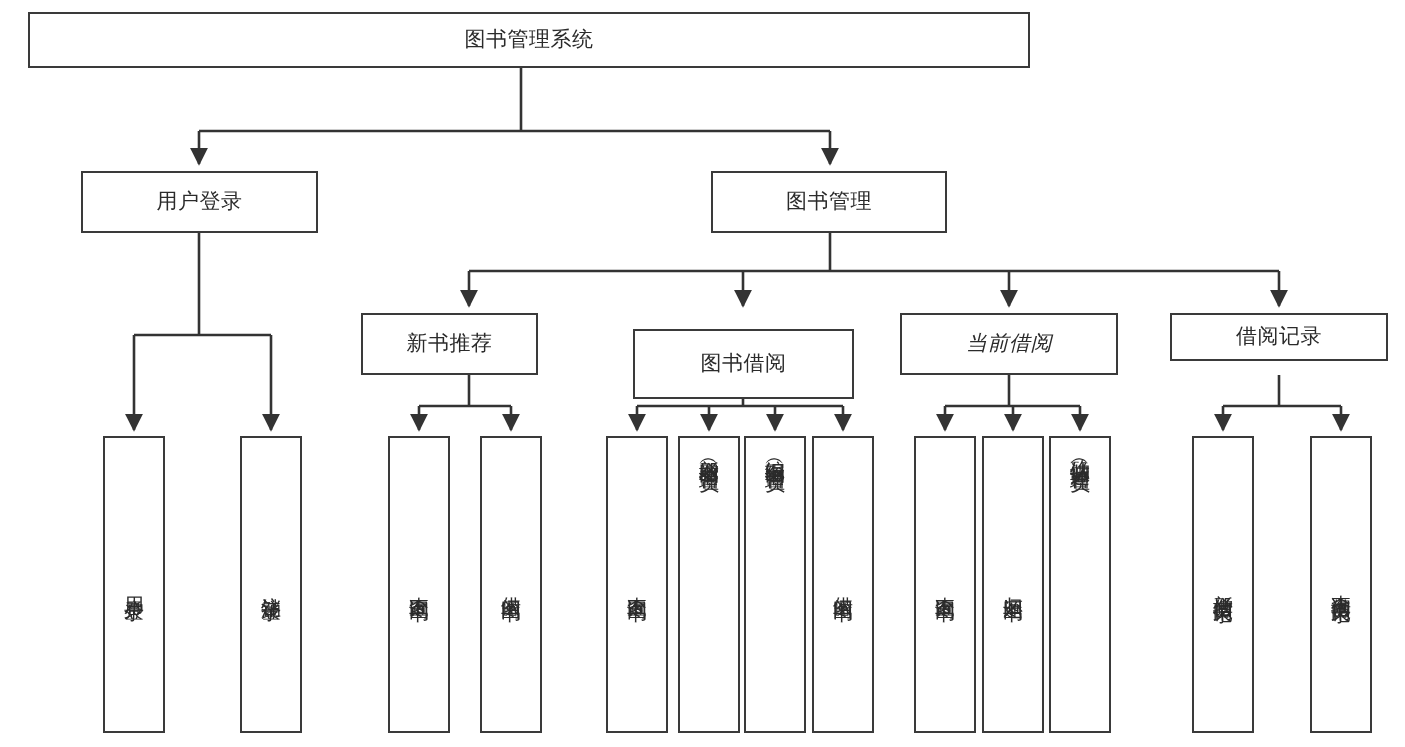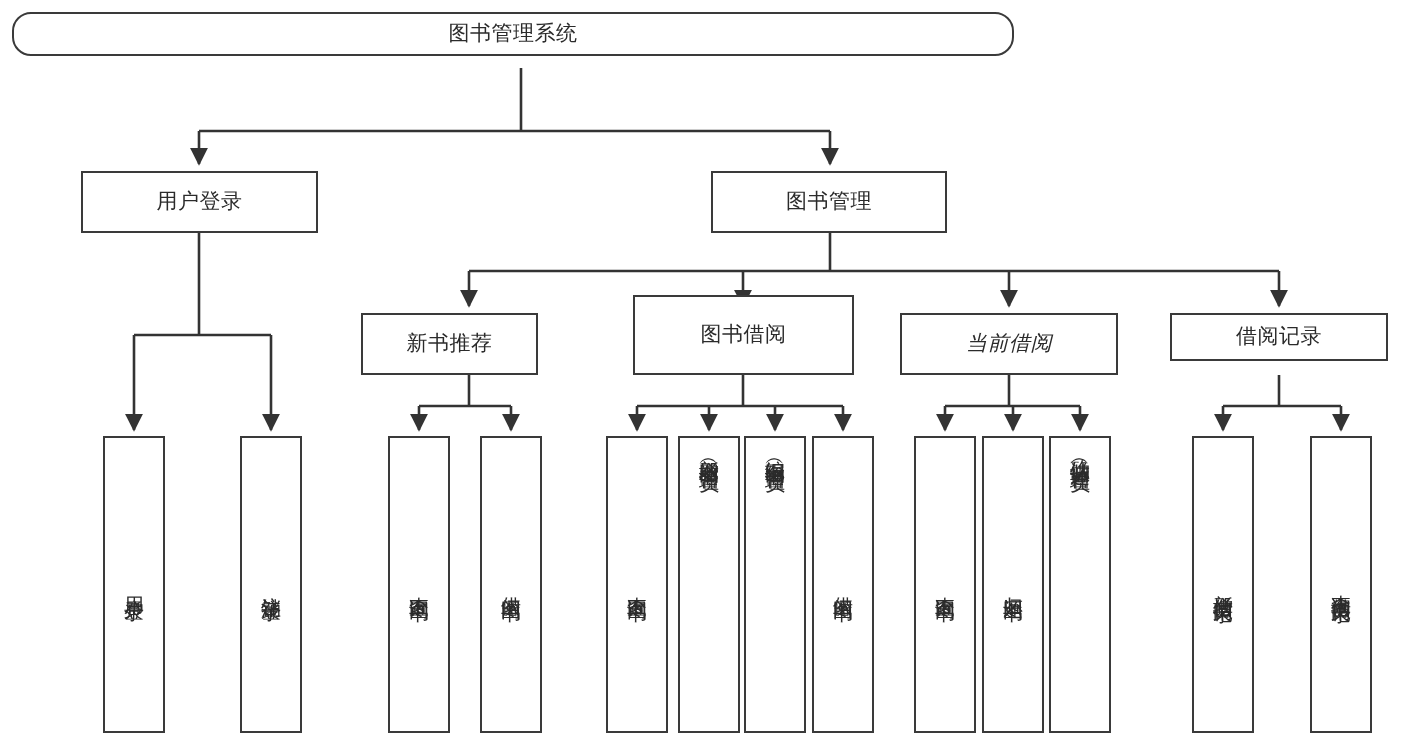--- a/index.html
+++ b/index.html
@@ -120,35 +120,35 @@
       <path d="M 1013 406 L 1013 430" marker-end="url(#arrow)"></path>
       <path d="M 1080 406 L 1080 430" marker-end="url(#arrow)"></path>
 
       <path d="M 1279 375 L 1279 406"></path>
       <path d="M 1223 406 L 1341 406"></path>
       <path d="M 1223 406 L 1223 430" marker-end="url(#arrow)"></path>
       <path d="M 1341 406 L 1341 430" marker-end="url(#arrow)"></path>
     </g>
   </svg>
 
-  <div class="node-box" style="left:12px; top:12px; width:1002px; height:44px;border-radius:19px;">
+  <div class="node-box" style="left:28px; top:12px; width:1002px; height:56px;">
     <span class="node-label-h">图书管理系统</span>
   </div>
 
   <div class="node-box" style="left:81px; top:171px; width:237px; height:62px;">
     <span class="node-label-h">用户登录</span>
   </div>
   <div class="node-box" style="left:711px; top:171px; width:236px; height:62px;">
     <span class="node-label-h">图书管理</span>
   </div>
 
   <div class="node-box" style="left:361px; top:313px; width:177px; height:62px;">
     <span class="node-label-h">新书推荐</span>
   </div>
-  <div class="node-box" style="left:633px; top:295px; width:221px; height:80px;">
+  <div class="node-box" style="left:633px; top:329px; width:221px; height:70px;">
     <span class="node-label-h">图书借阅</span>
   </div>
   <div class="node-box" style="left:900px; top:313px; width:218px; height:62px;font-style:italic;">
     <span class="node-label-h">当前借阅</span>
   </div>
   <div class="node-box" style="left:1170px; top:313px; width:218px; height:48px;align-items:center;">
     <span class="node-label-h">借阅记录</span>
   </div>
 
   <div class="node-box leaf-box center-v" style="left:103px; top:436px; width:62px; height:297px;">

